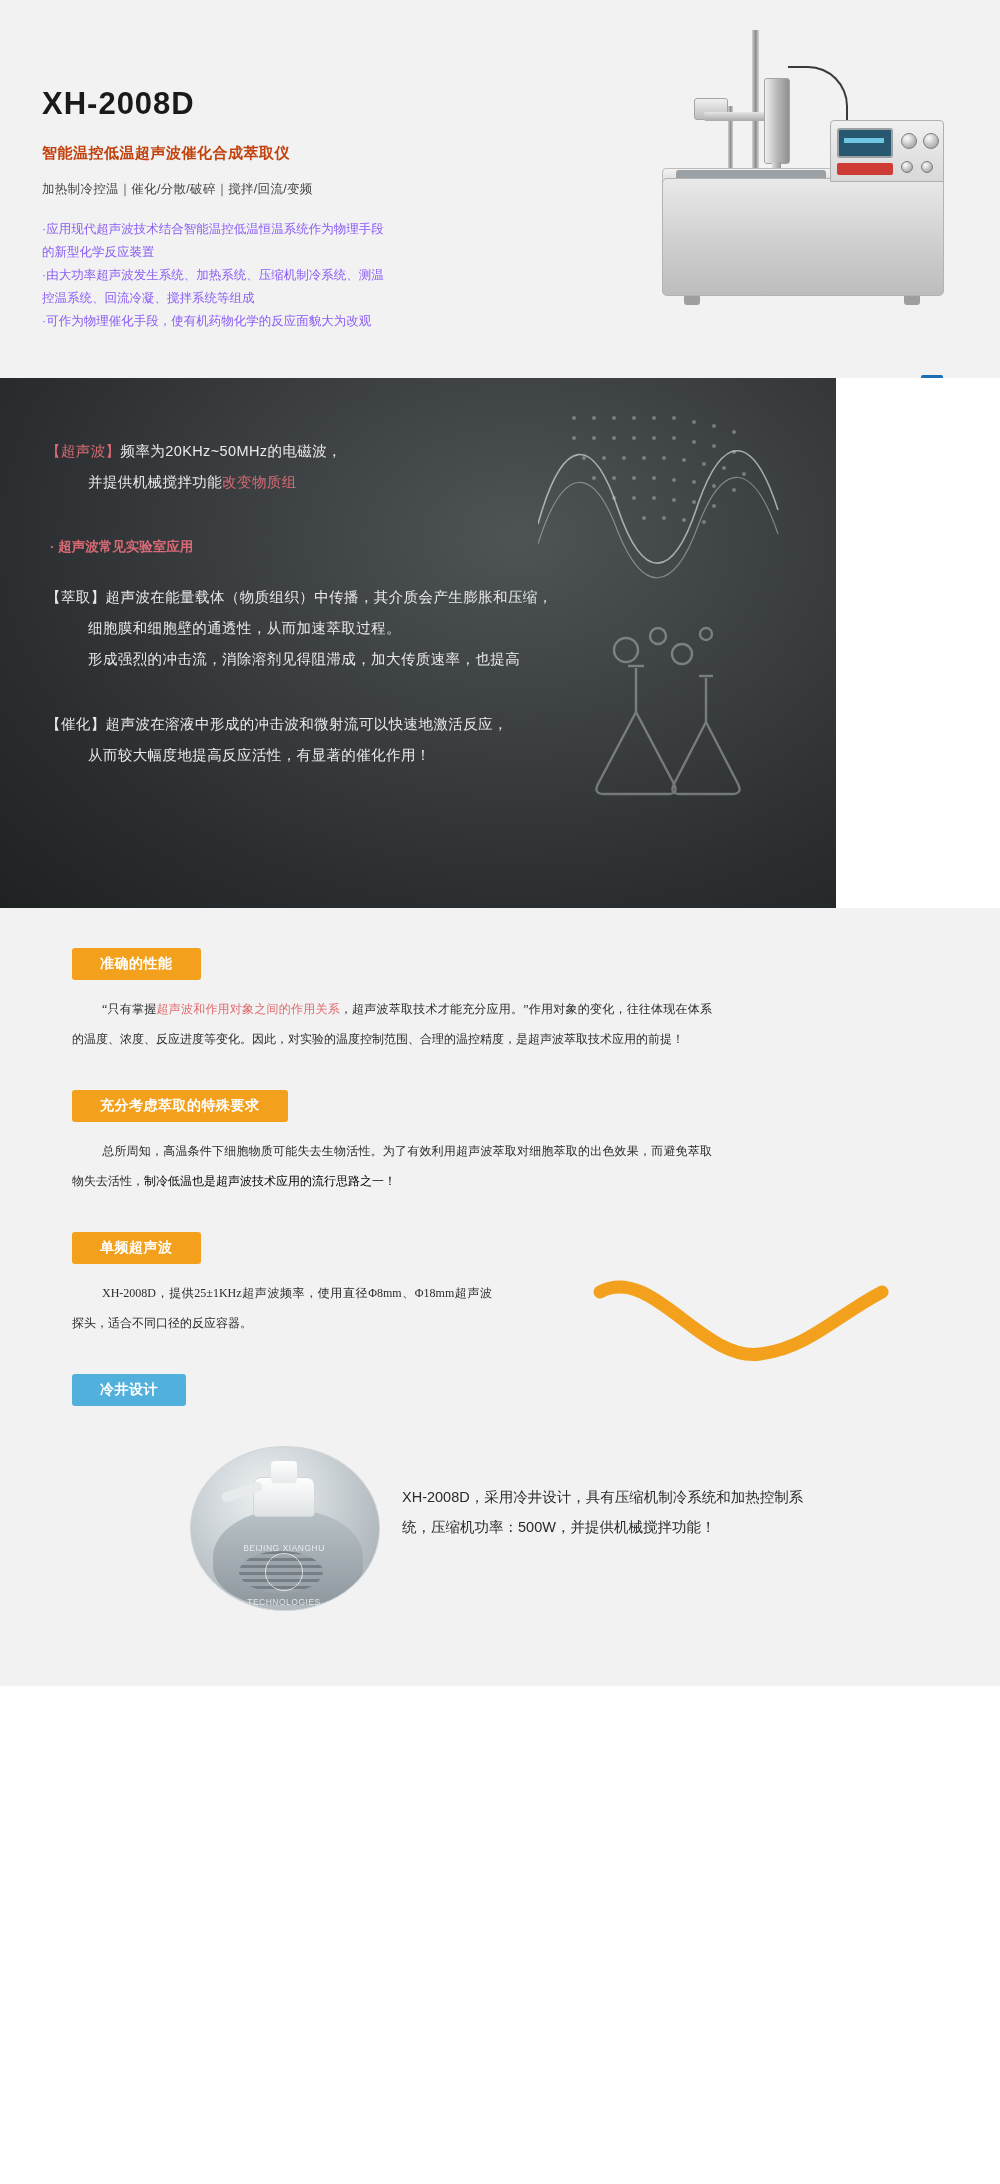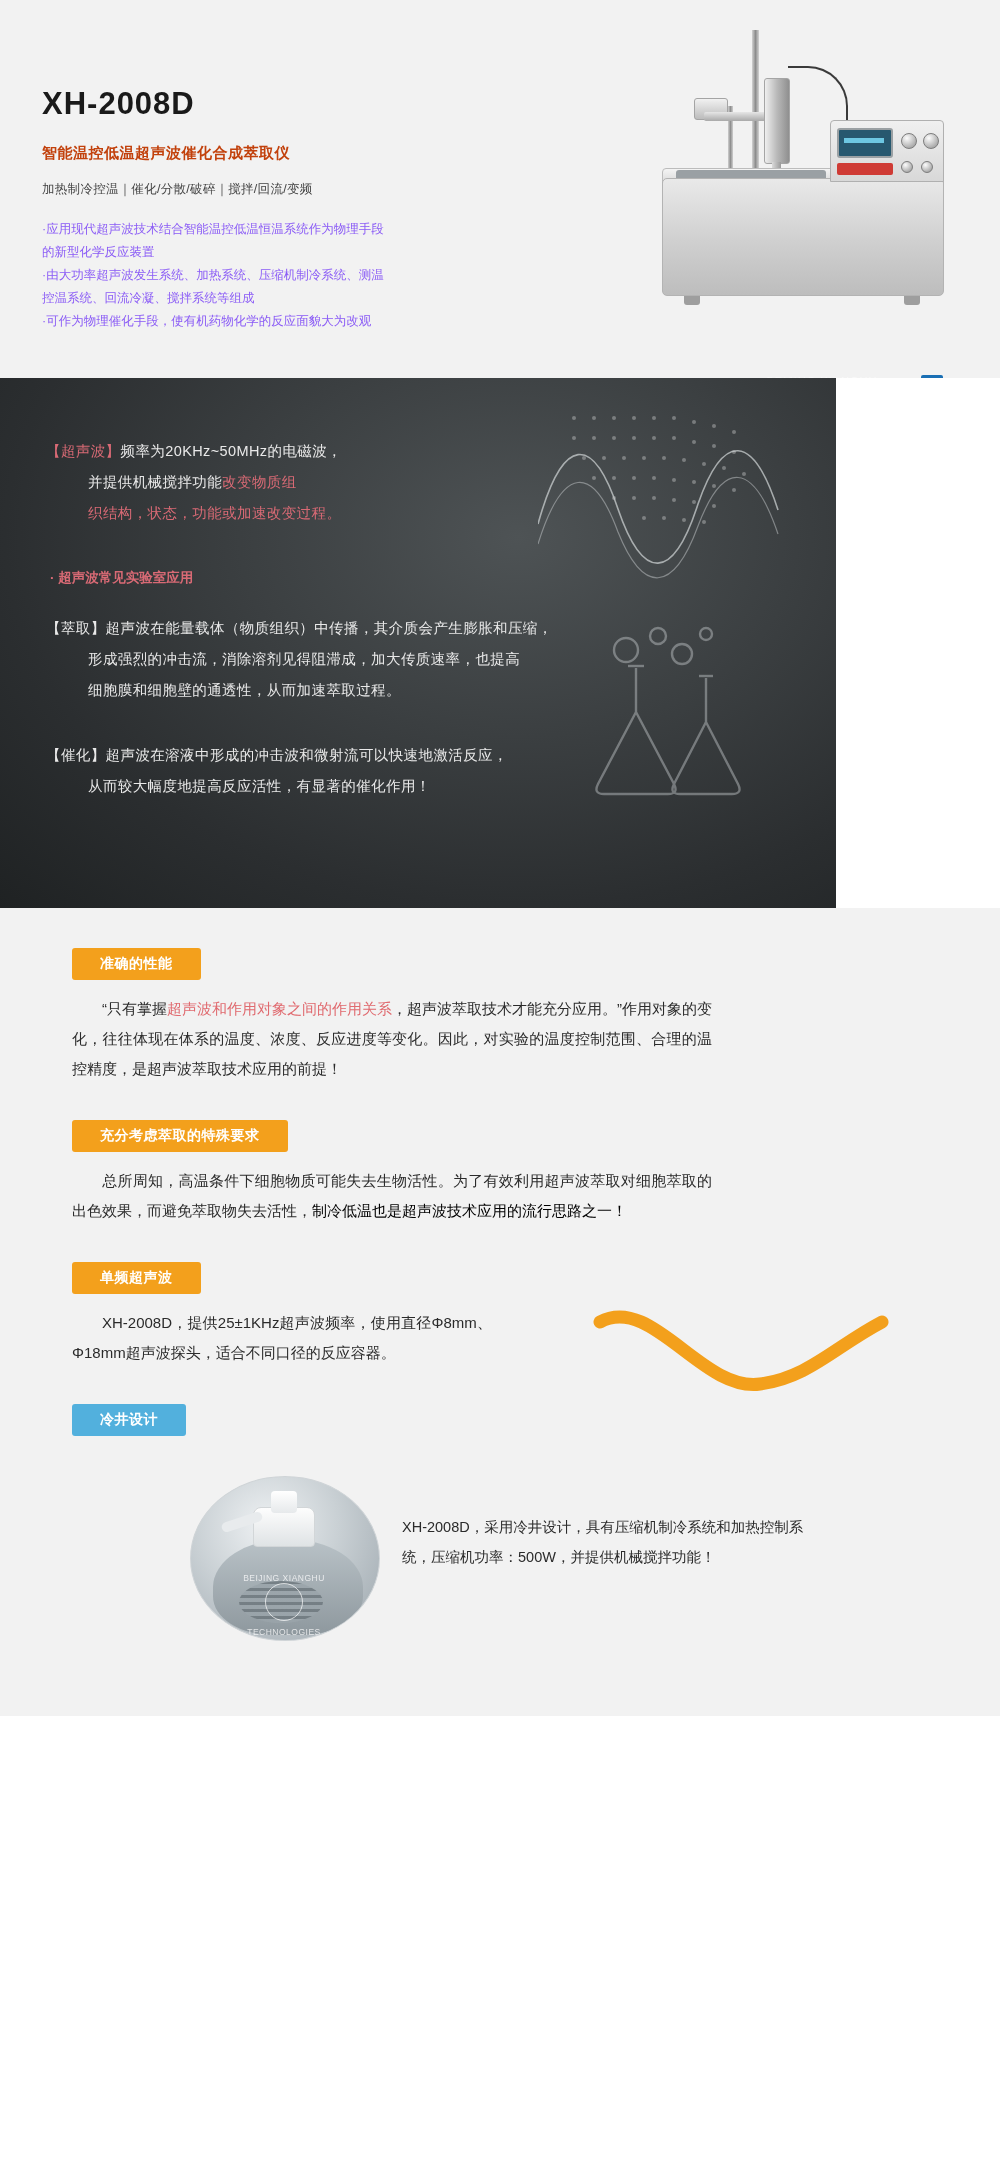--- a/index.html
+++ b/index.html
@@ -203,24 +203,25 @@
     font-size: 14px;
     font-weight: bold;
     padding: 7px 28px;
     border-radius: 3px;
     margin-bottom: 14px;
     letter-spacing: .5px;
   }
   .tag.orange { background: #f3a01c; }
   .tag.blue   { background: #52b0dd; }
   .body-text {
-    font-size: 15px;
+    font-size: 12px;
     line-height: 30px;
     color: #2b2b2b;
     text-align: justify;
+    font-family: Liberation Serif, serif;
   }
   .body-text .ind { display:inline-block; width: 30px; }
   .hl-red { color: #e06a6f; }
   .hl-pink { color: #000000; }
   .gap { height: 36px; }
 
   
   .swoosh { position: absolute; right: -180px; top: 38px; }
 
   
@@ -392,31 +393,30 @@
 
   <div class="dark-inner">
 
     <div class="blk">
       <div class="p-line">
         <span class="kw">【超声波】</span><span>频率为20KHz~50MHz的电磁波，</span>
       </div>
       <div class="p-line indent1">
         <span>并提供机械搅拌功能</span><span class="kw">改变物质组</span>
       </div>
-      <div class="p-line indent1 kw">织结构，状态，功能或加速改变过程。</div>
     </div>
 
     <div class="bullet-head">· 超声波常见实验室应用</div>
 
     <div class="blk b2">
       <div class="p-line">
         <span>【萃取】</span><span>超声波在能量载体（物质组织）中传播，其介质会产生膨胀和压缩，</span>
       </div>
+      <div class="p-line indent1">细胞膜和细胞壁的通透性，从而加速萃取过程。</div>
       <div class="p-line indent1">形成强烈的冲击流，消除溶剂见得阻滞成，加大传质速率，也提高</div>
-      <div class="p-line indent1">细胞膜和细胞壁的通透性，从而加速萃取过程。</div>
     </div>
 
     <div class="blk">
       <div class="p-line">
         <span>【催化】</span><span>超声波在溶液中形成的冲击波和微射流可以快速地激活反应，</span>
       </div>
       <div class="p-line indent1">从而较大幅度地提高反应活性，有显著的催化作用！</div>
     </div>
 
   </div>

